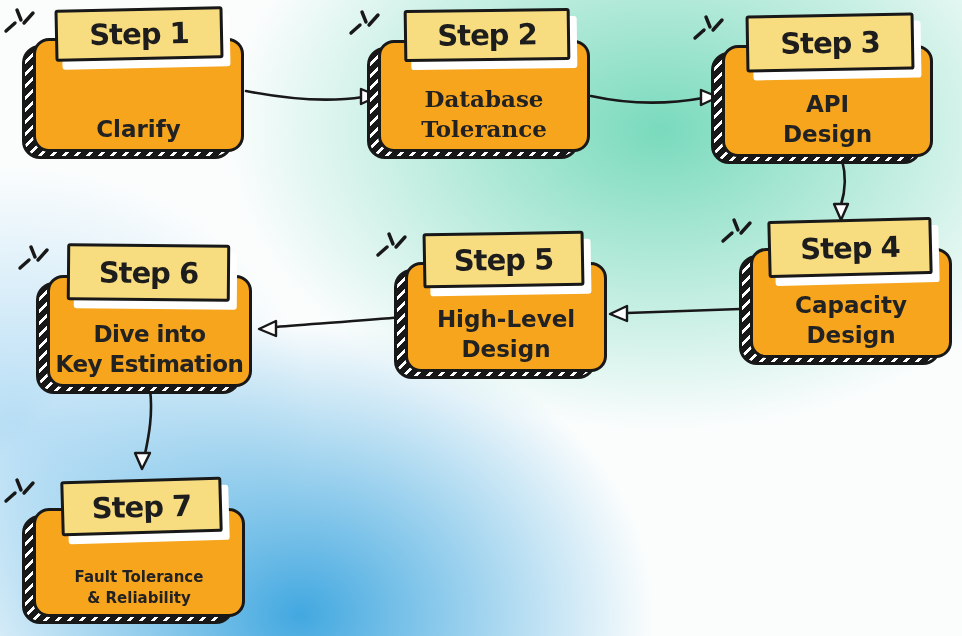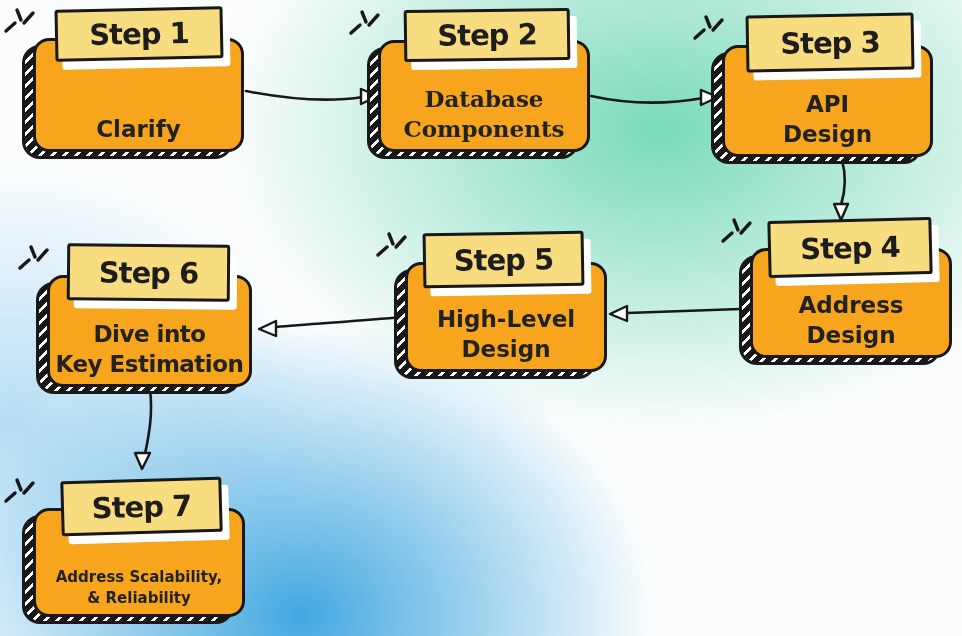--- a/index.html
+++ b/index.html
@@ -124,21 +124,21 @@
   <div class="step serif" id="s2">
     <svg class="sparkle" viewBox="0 0 40 40">
       <path d="M7,25 L16,17"></path>
         <path d="M18,4 L22,14"></path>
         <path d="M34,7 L25,17"></path>
     </svg>
     <div class="hatch"></div>
     <div class="box">
       <div class="body-text">
         <span>Database</span>
-        <span>Components</span>
+        <span>Tolerance</span>
       </div>
     </div>
     <div class="label-shadow"></div>
     <div class="label">Step 2</div>
   </div>
 
   <div class="step" id="s3">
     <svg class="sparkle" viewBox="0 0 40 40">
       <path d="M7,25 L16,17"></path>
         <path d="M18,4 L22,14"></path>
@@ -157,21 +157,21 @@
 
   <div class="step" id="s4">
     <svg class="sparkle" viewBox="0 0 40 40">
       <path d="M7,25 L16,17"></path>
         <path d="M18,4 L22,14"></path>
         <path d="M34,7 L25,17"></path>
     </svg>
     <div class="hatch"></div>
     <div class="box">
       <div class="body-text">
-        <span>Address</span>
+        <span>Capacity</span>
         <span>Design</span>
       </div>
     </div>
     <div class="label-shadow"></div>
     <div class="label">Step 4</div>
   </div>
 
   <div class="step" id="s5">
     <svg class="sparkle" viewBox="0 0 40 40">
       <path d="M7,25 L16,17"></path>
@@ -208,21 +208,21 @@
 
   <div class="step small" id="s7">
     <svg class="sparkle" viewBox="0 0 40 40">
       <path d="M7,25 L16,17"></path>
         <path d="M18,4 L22,14"></path>
         <path d="M34,7 L25,17"></path>
     </svg>
     <div class="hatch"></div>
     <div class="box">
       <div class="body-text">
-        <span>Address Scalability,</span>
+        <span>Fault Tolerance</span>
         <span>&amp; Reliability</span>
       </div>
     </div>
     <div class="label-shadow"></div>
     <div class="label">Step 7</div>
   </div>
 
 </div>
 
 </body></html>

